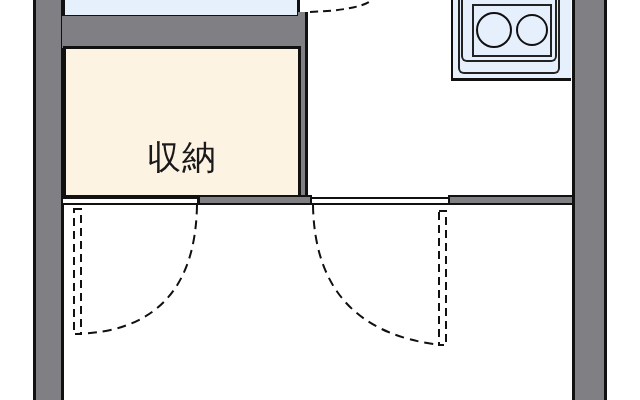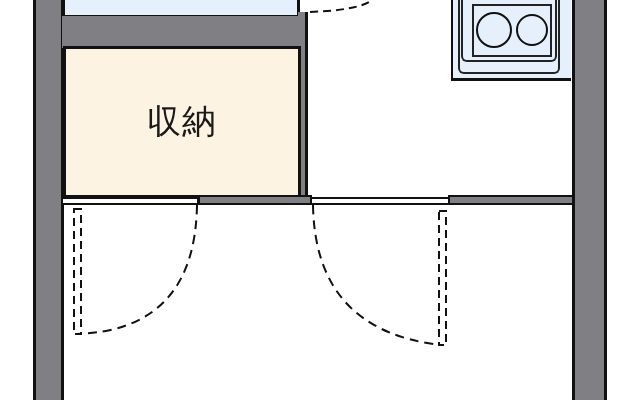--- a/index.html
+++ b/index.html
@@ -1,21 +1,21 @@
 <!DOCTYPE html>
 <html><head>
   <meta charset="utf-8">
   <style>
     html, body { margin: 0; padding: 0; }
     body { width: 640px; height: 400px; background: #ffffff; position: relative; overflow: hidden;
            font-family: "DejaVu Sans", sans-serif; }
     .abs { position: absolute; box-sizing: border-box; }
     .wall { background: #807f84; }
     svg { position: absolute; left: 0; top: 0; }
-    .label { position: absolute; font-size: 34px; color: #1a1a1a; letter-spacing: 1px; text-align: center; }
+    .label { position: absolute; font-size: 34px; color: #1a1a1a; letter-spacing: 1px; text-align: center; margin-top: 36px; }
   </style>
 </head>
 <body>
 
 <div class="abs wall" style="left:33px; top:0; width:31px; height:400px; border-left:3px solid #111; border-right:3px solid #111;"></div>
 
 <div class="abs wall" style="left:572px; top:0; width:35px; height:400px; border-left:3px solid #111; border-right:3px solid #111;"></div>
 
 <div class="abs" style="left:62px; top:0; width:238px; height:18px; background:#e6effc; border:3px solid #111; border-top:none;"></div>
 

